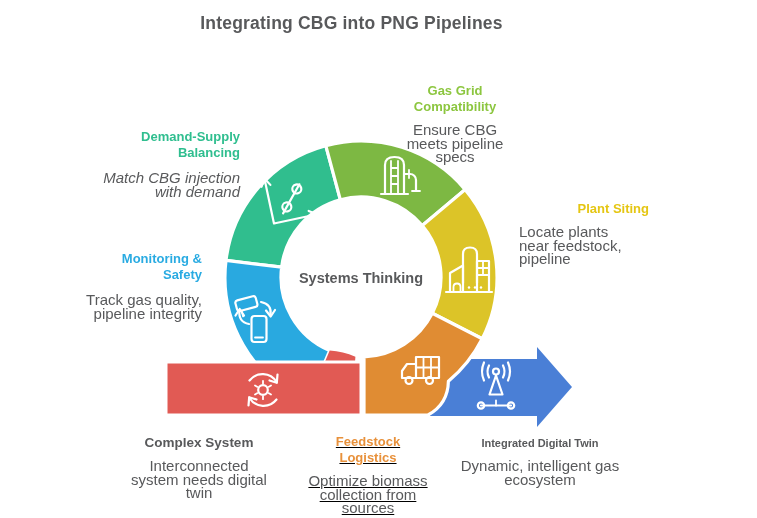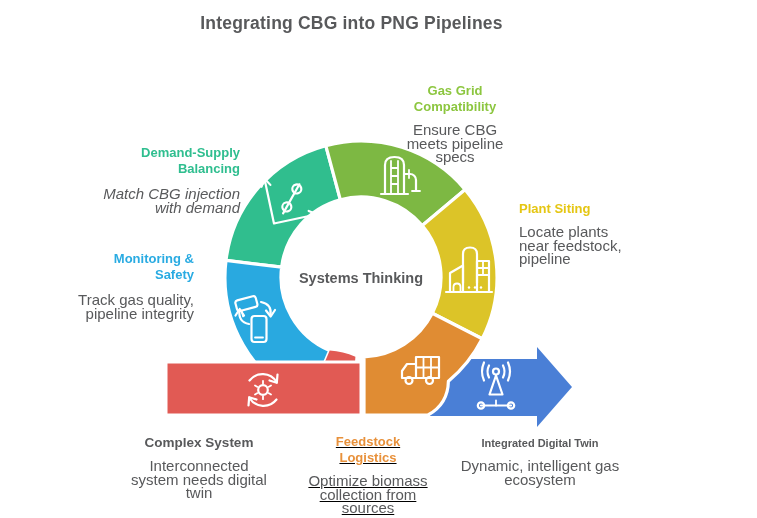--- a/index.html
+++ b/index.html
@@ -120,31 +120,31 @@
   <div class="title">Integrating CBG into PNG Pipelines</div>
 
   <div class="center-label">Systems Thinking</div>
 
   <div class="label ta-c" style="left:385px;top:59px;width:140px;margin-top:24px;">
     <div class="head" style="color: rgb(140, 198, 63);">Gas Grid Compatibility</div>
     <div class="desc" style="width:120px;margin-left:auto;margin-right:auto;">Ensure CBG meets pipeline specs</div>
   </div>
 
   <div class="label ta-r" style="left:90px;top:129px;width:150px;">
-    <div class="head" style="color: rgb(47, 190, 143); margin-top: 16px;">Demand-Supply Balancing</div>
+    <div class="head" style="color: rgb(47, 190, 143);">Demand-Supply Balancing</div>
     <div class="desc" style="margin-top:10px;font-style:italic;">Match CBG injection with demand</div>
   </div>
 
-  <div class="label ta-r" style="left:74px;top:251px;width:120px;text-align:right;">
+  <div class="label ta-r" style="left:82px;top:251px;width:120px;text-align:right;">
     <div class="head" style="color: rgb(41, 171, 226);">Monitoring &amp; Safety</div>
     <div class="desc" style="margin-top:10px;">Track gas quality, pipeline integrity</div>
   </div>
 
   <div class="label ta-l" style="left:519px;top:201px;width:130px;">
-    <div class="head" style="color: rgb(229, 198, 19);">Plant Siting</div>
+    <div class="head" style="color: rgb(229, 198, 19); text-align: right;">Plant Siting</div>
     <div class="desc" style="width:112px;">Locate plants near feedstock, pipeline</div>
   </div>
 
   <div class="label ta-c" style="left:99px;top:435px;width:200px;">
     <div class="head" style="font-size: 13.5px; color: rgb(88, 89, 91);">Complex System</div>
     <div class="desc" style="width:150px;margin-left:auto;margin-right:auto;">Interconnected system needs digital twin</div>
   </div>
 
   <div class="label ta-c" style="left:298px;top:434px;width:140px;text-decoration:underline;">
     <div class="head" style="width: 100px; margin: 0px auto; color: rgb(232, 145, 59);">Feedstock Logistics</div>

